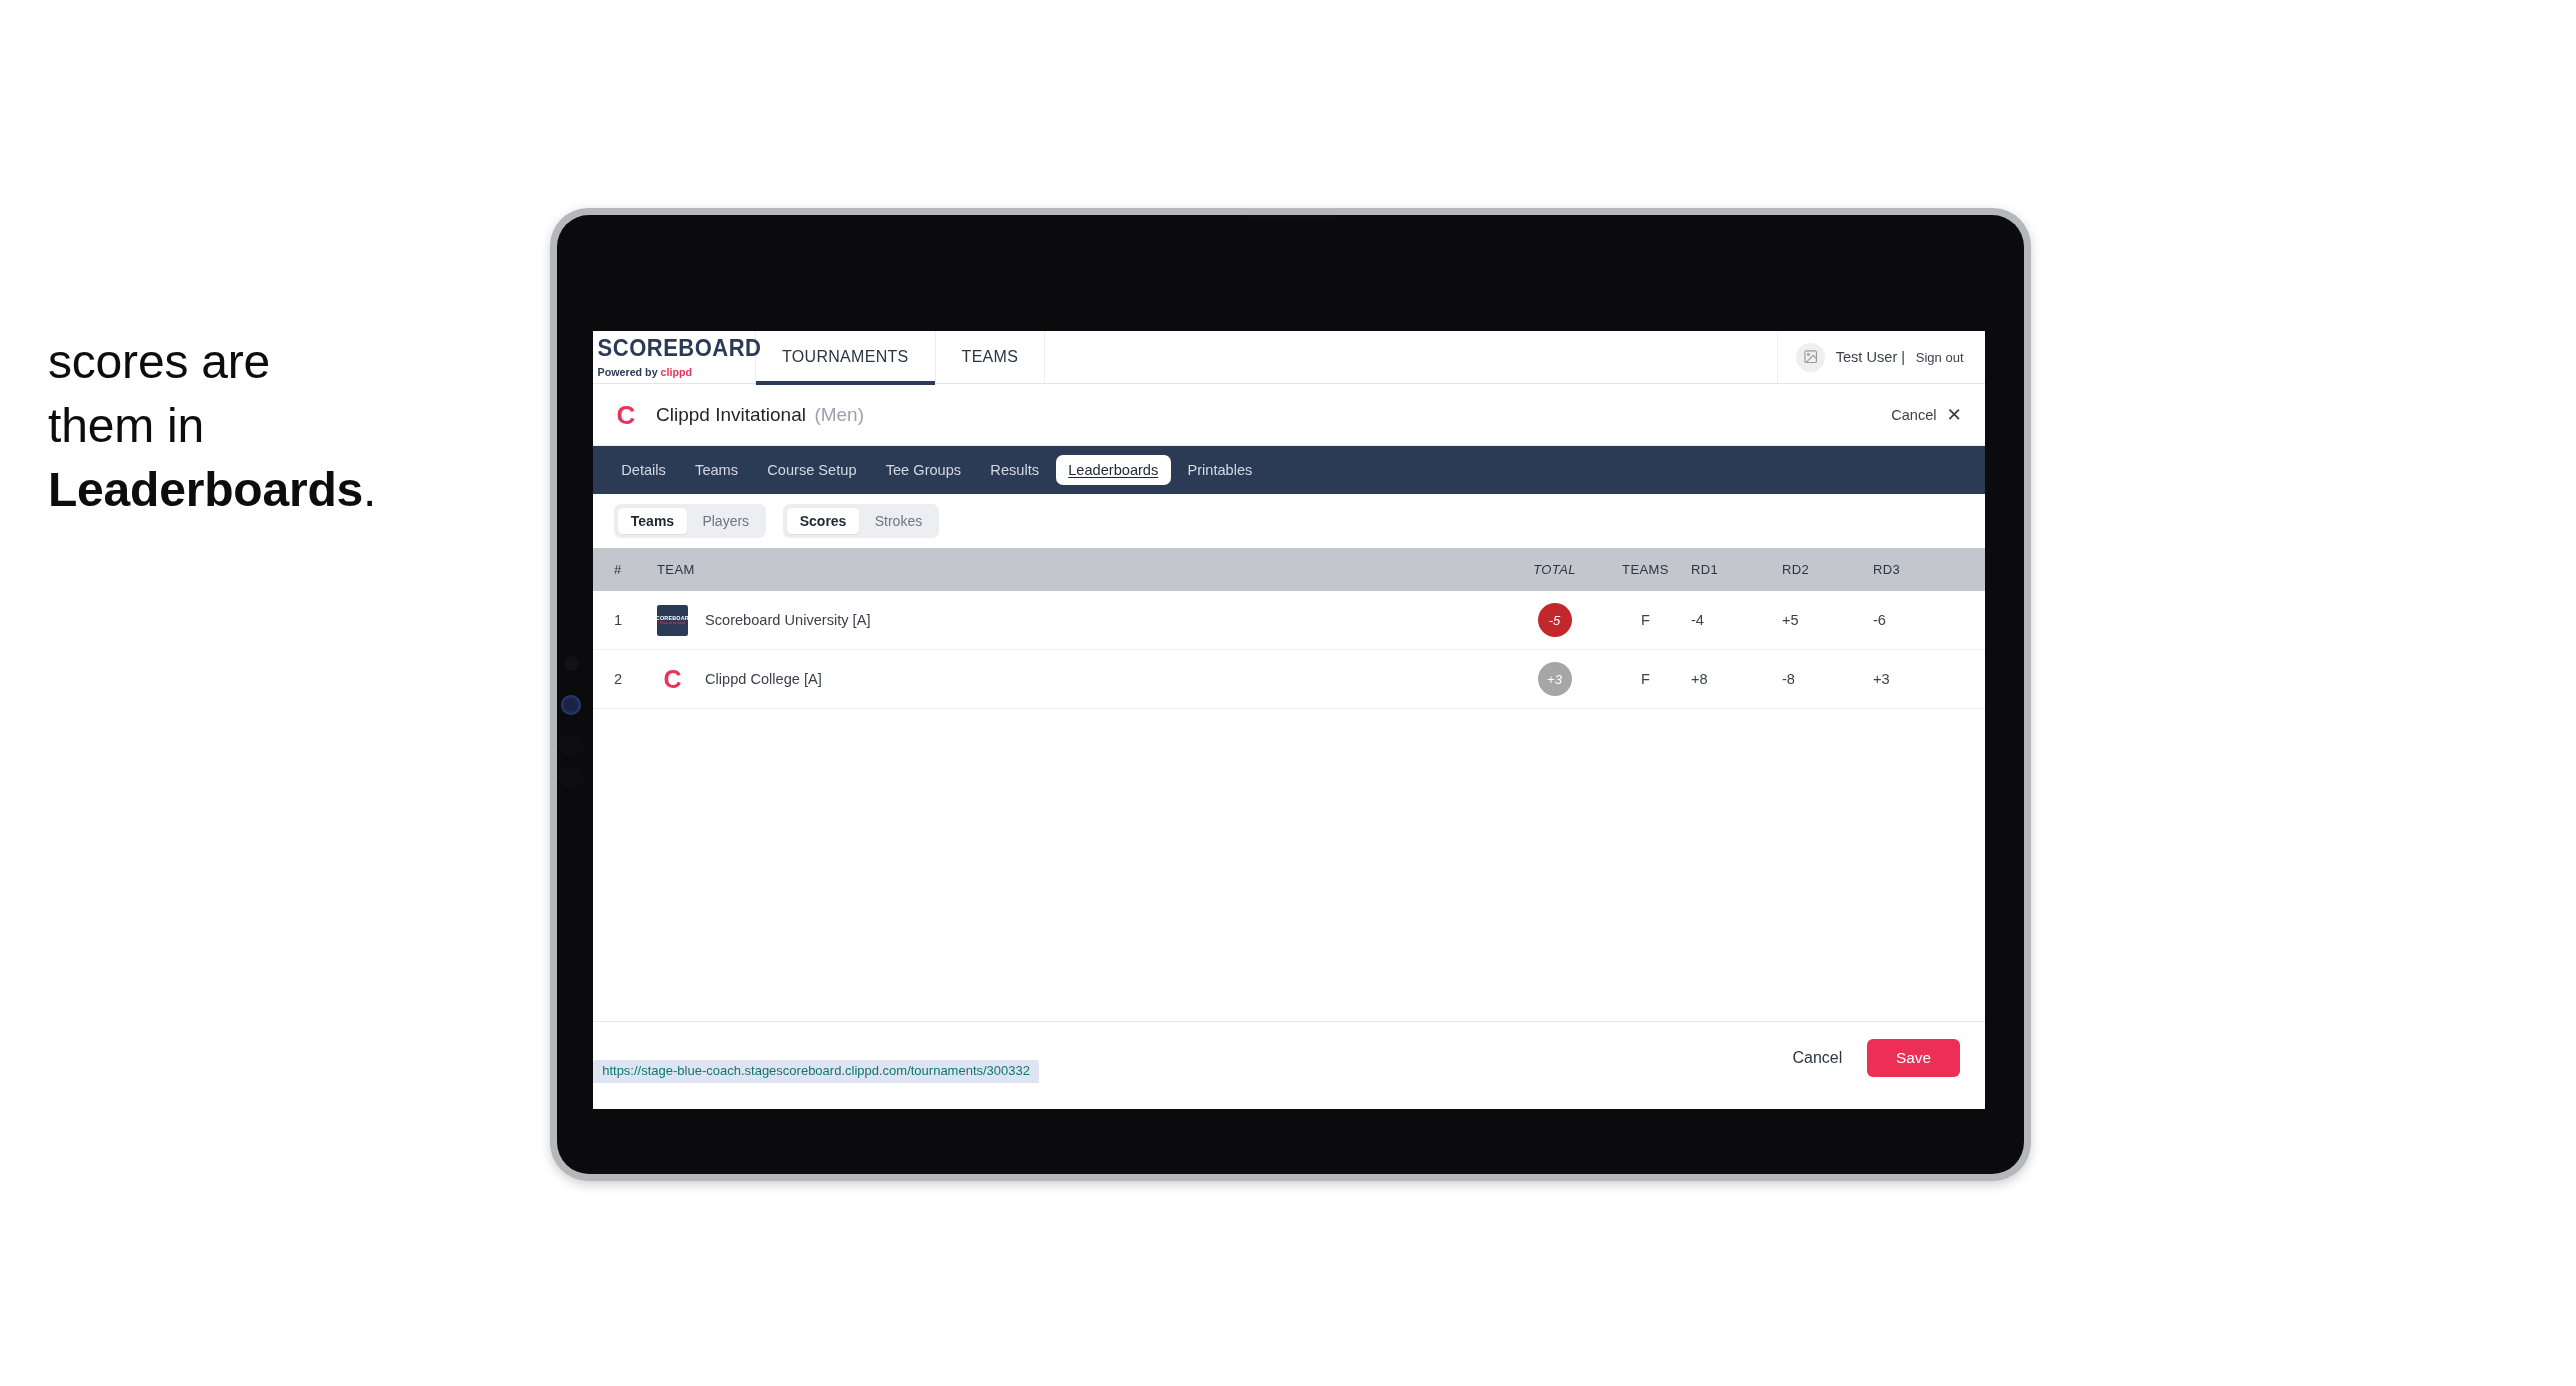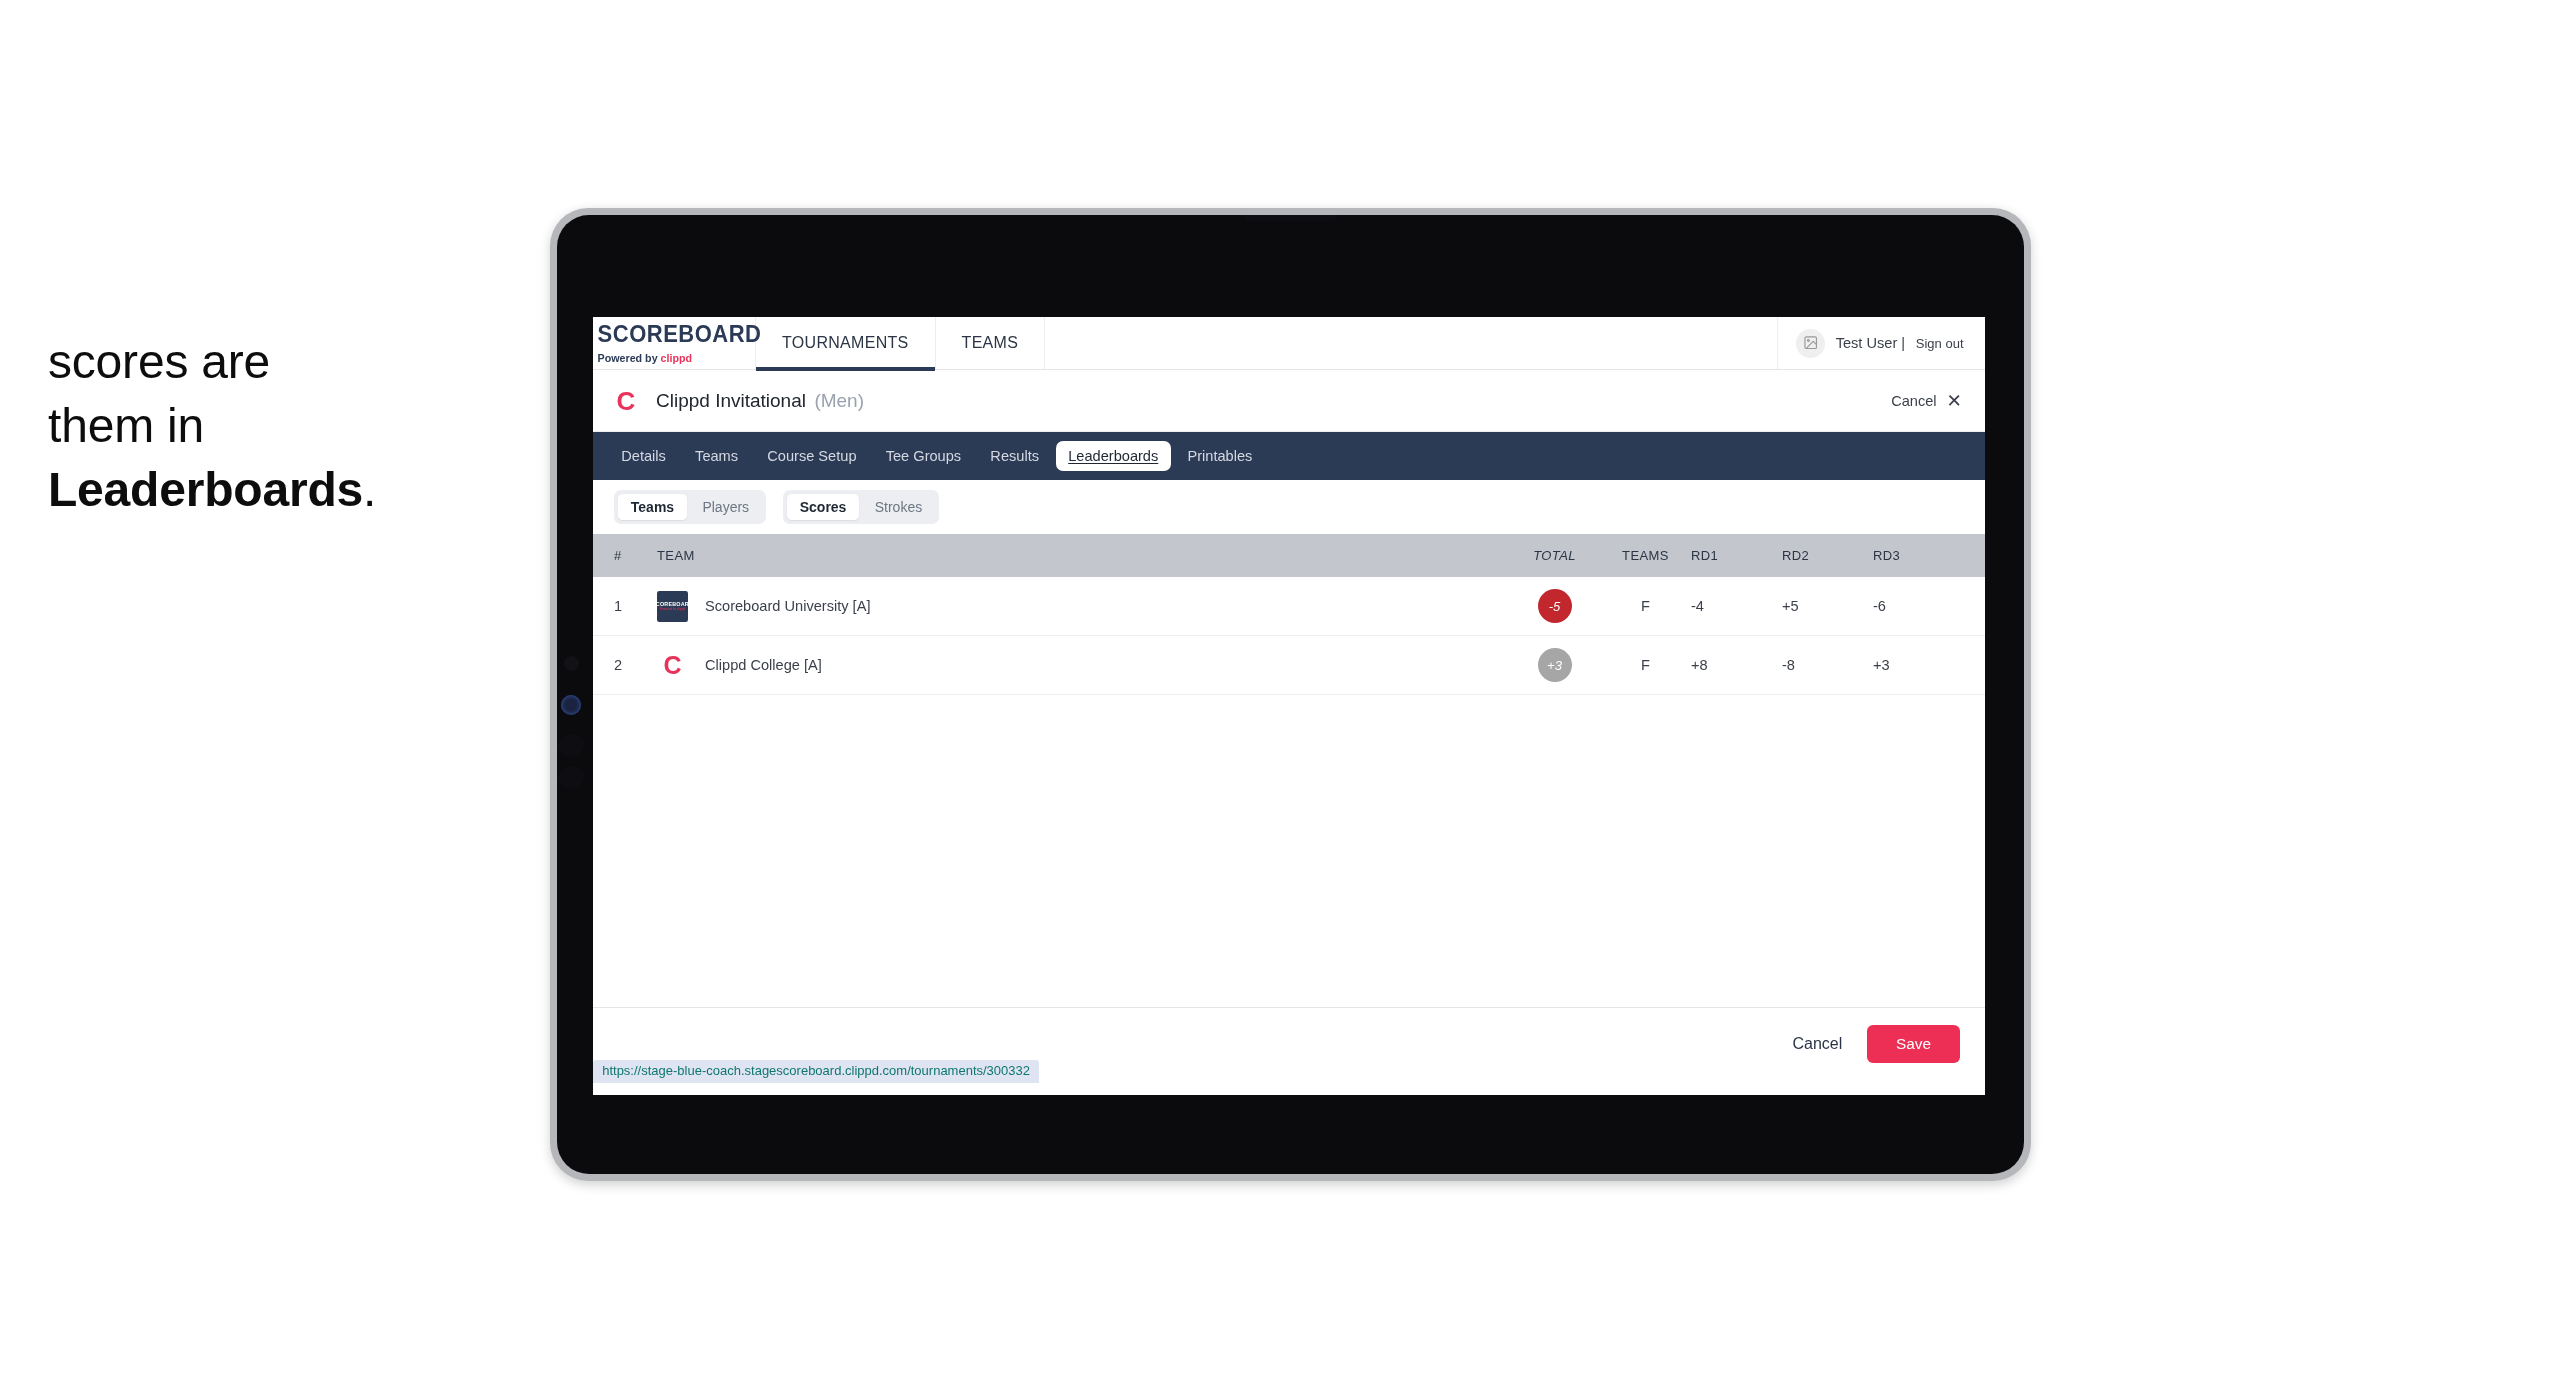--- a/index.html
+++ b/index.html
@@ -51,21 +51,21 @@
   #sensor-1 { left: 7px;  top: 441px; width: 15.4px;  height: 15.4px; }
   #sensor-2 { left: 3.8px;  top: 480px; width: 20px;  height: 20px; background: #1b2340; box-shadow: inset 0 0 4.6px #3c5ab5; }
   #sensor-3 { left: 0.8px;  top: 519px; width: 26px;  height: 23px; background: #0e0e12; }
   #sensor-4 { left: 0.8px;  top: 551px; width: 26px;  height: 23px; background: #0e0e12; }
   #sensor-top { position: absolute; left: 50%; top: 0px; width: 92px; height: 6.1px; transform: translateX(-50%); background: #0e0e12; border-radius: 0 0 4.6px 4.6px; }
 
   
   #app {
     position: absolute;
     left: 36px;
-    top: 102px;
+    top: 116px;
     width: 1392px;
     height: 778px;
     background: #ffffff;
     overflow: hidden;
   }
 
   
   #topnav {
     display: flex;
     align-items: stretch;

